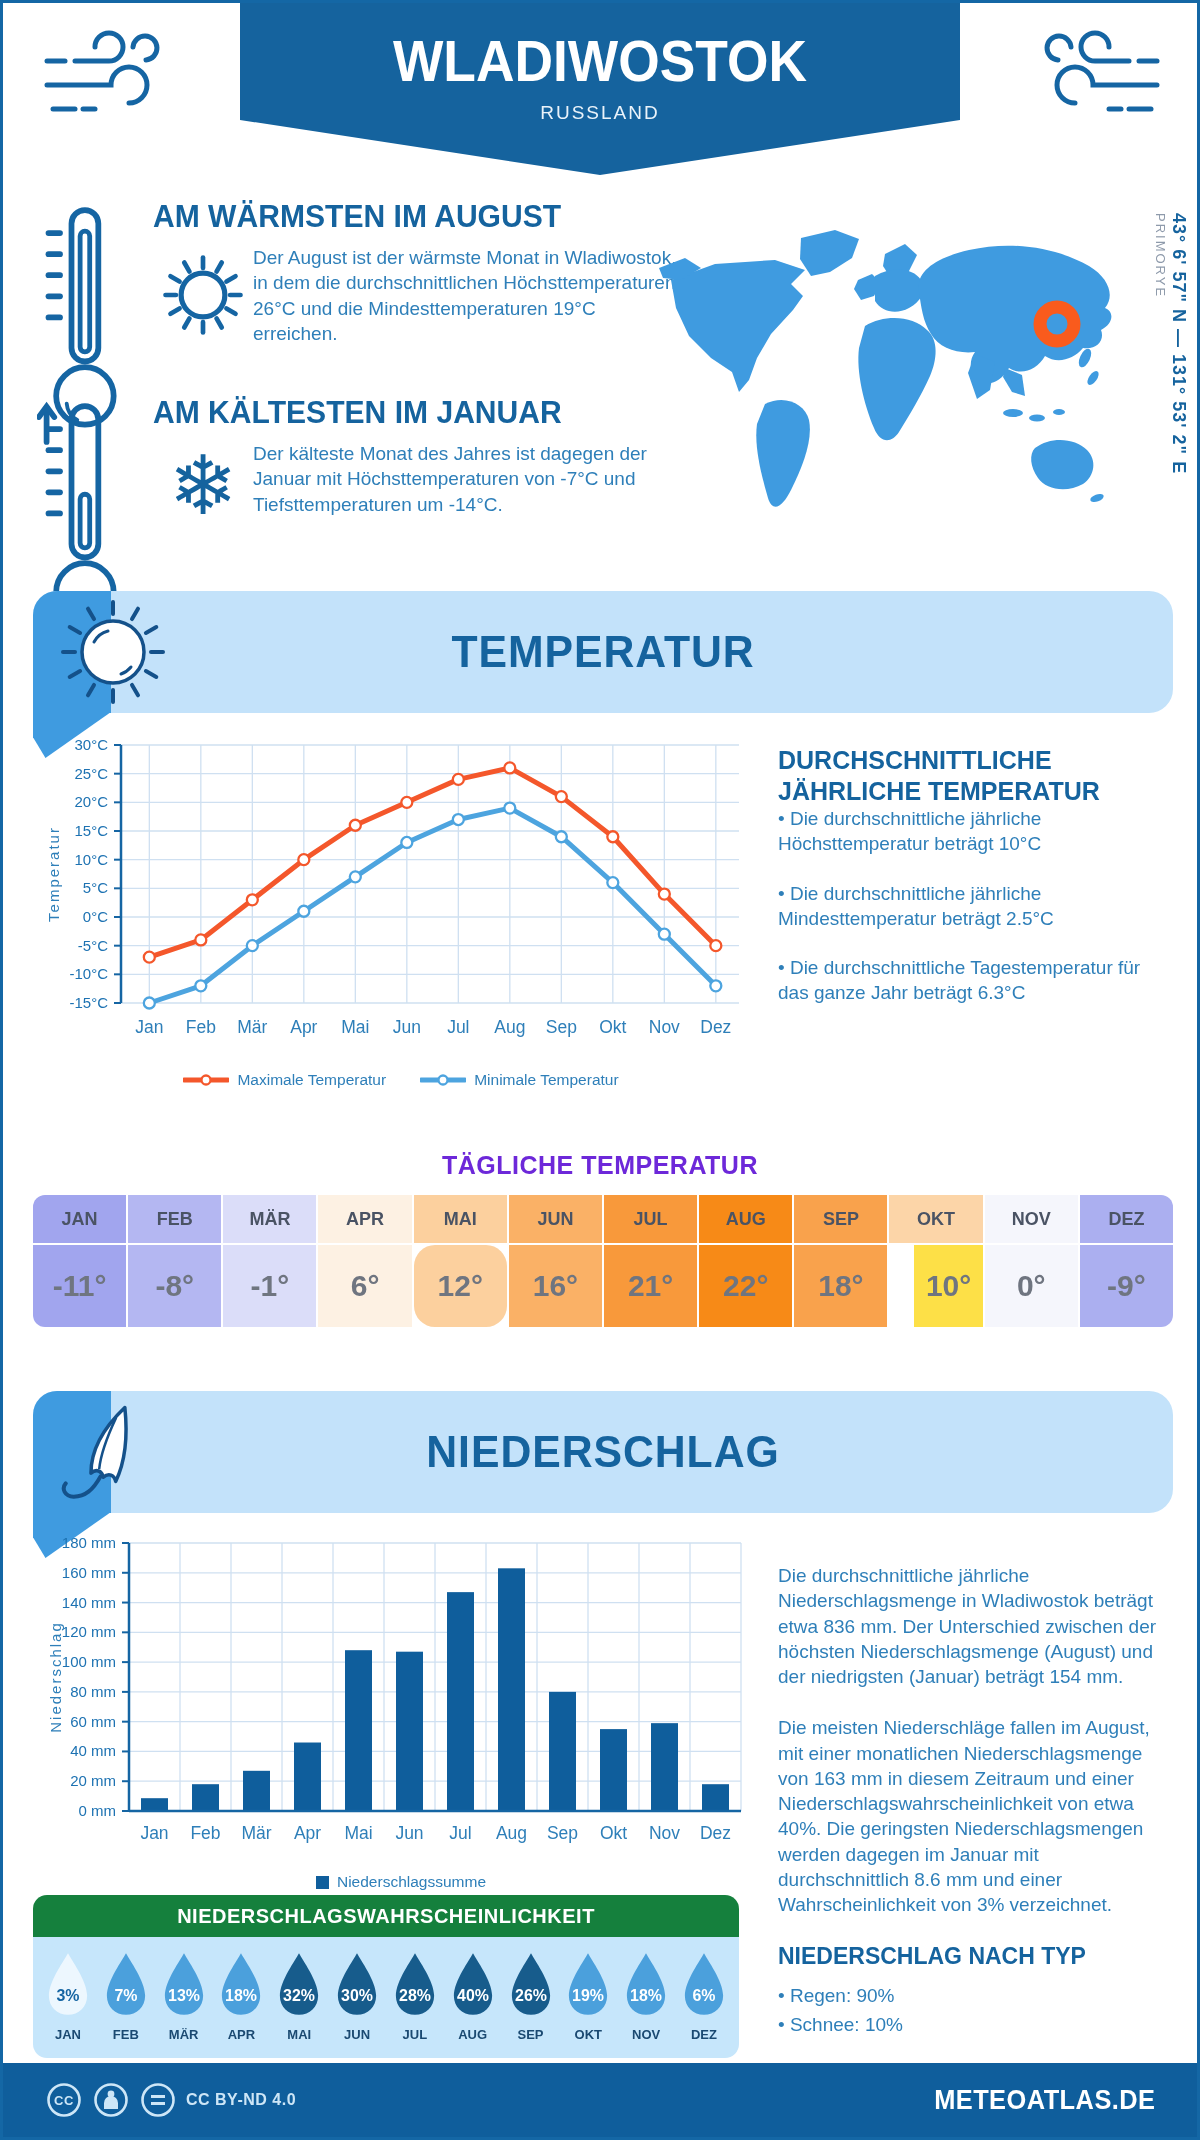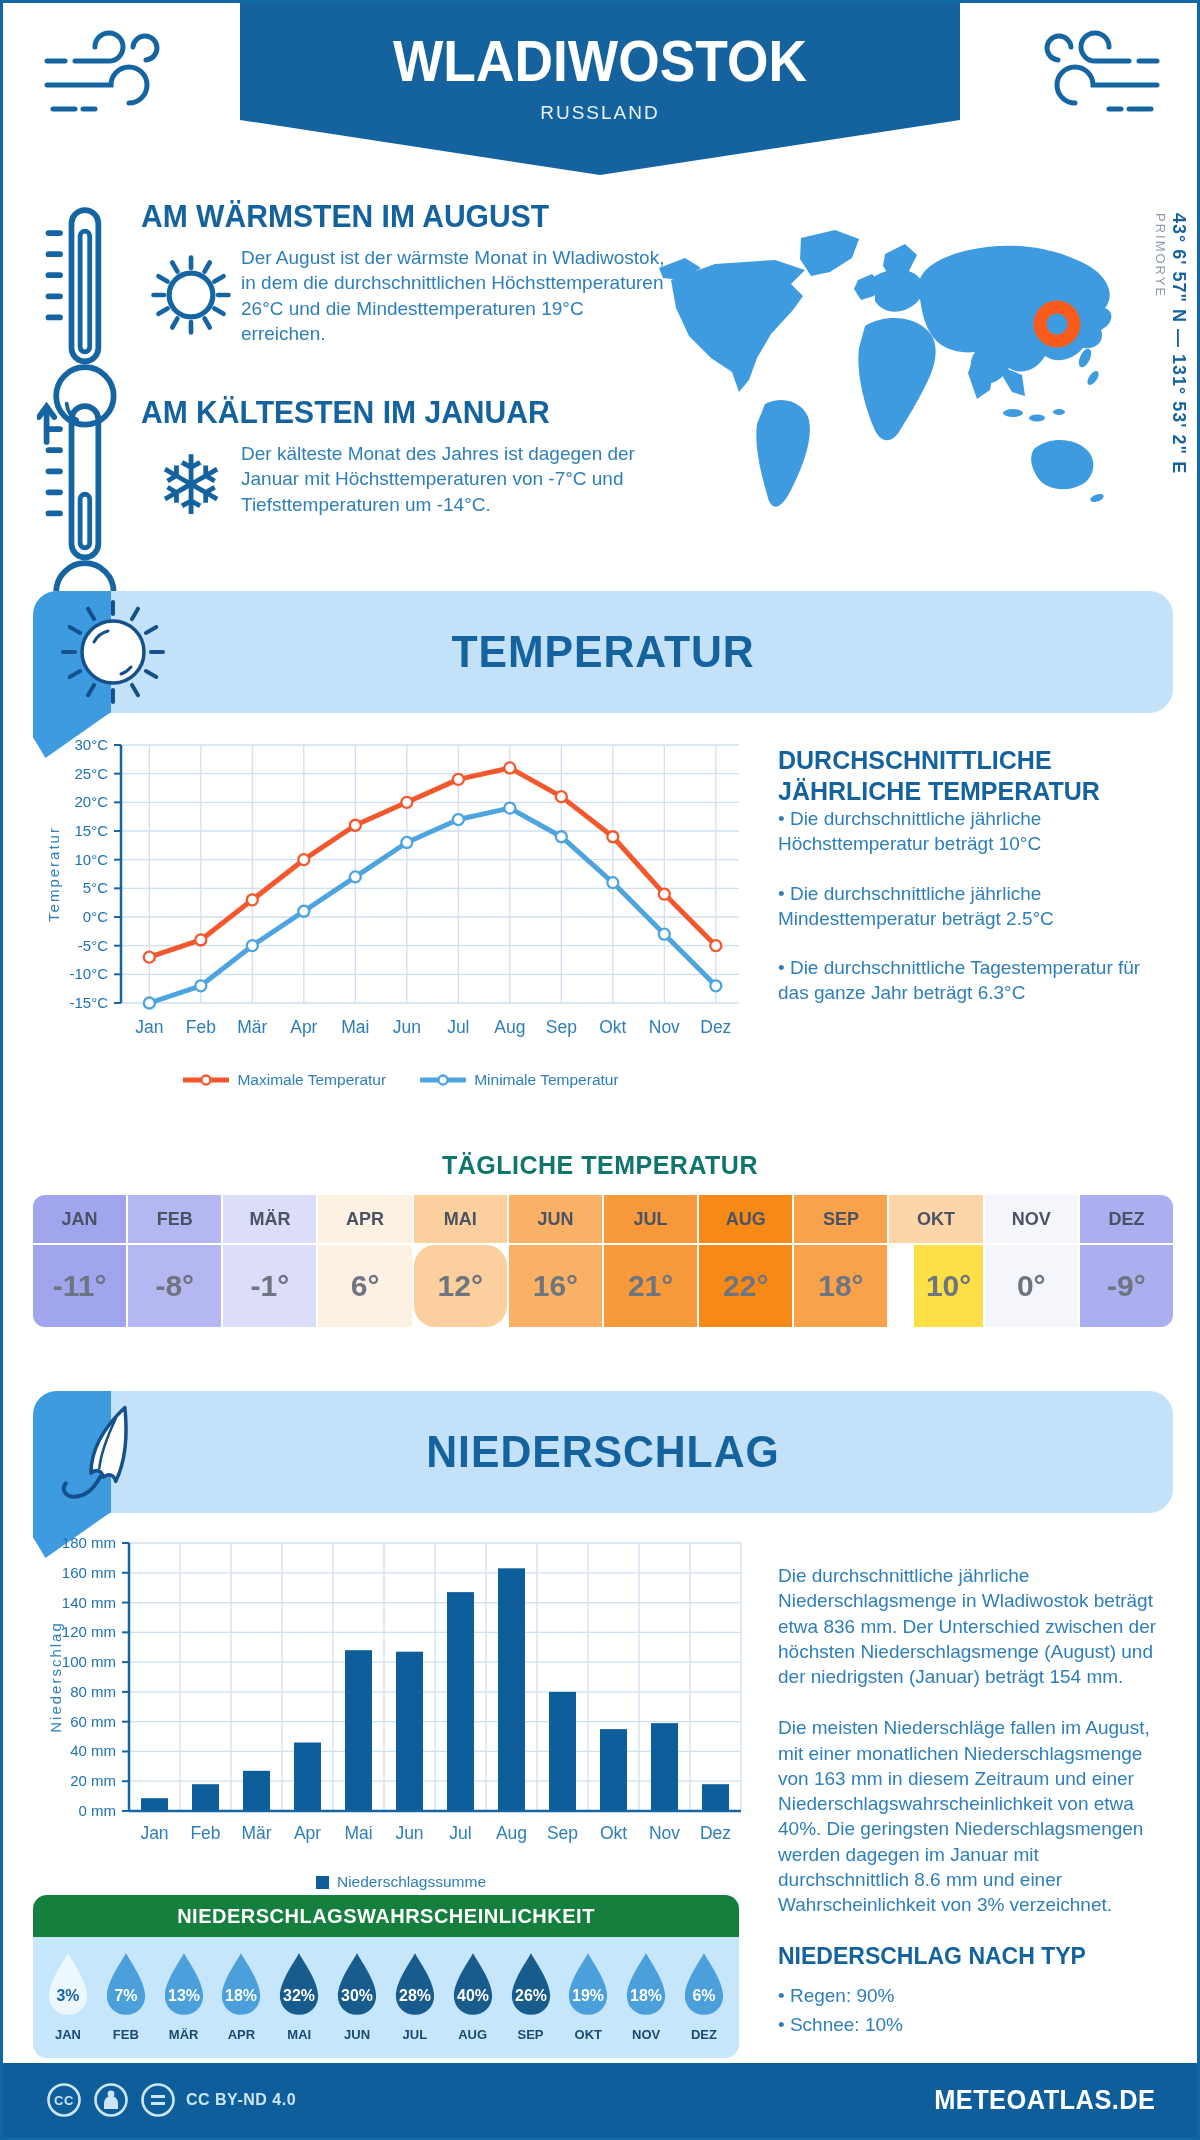--- a/index.html
+++ b/index.html
@@ -10,21 +10,21 @@
   
   .banner { position:absolute; left:237px; top:0; width:720px; height:172px; background:#15639E;
             clip-path:polygon(0 0,100% 0,100% 68%,50% 100%,0 68%); text-align:center; color:#fff; }
   .banner h1 { margin-top:24px; font-size:58px; font-weight:bold; letter-spacing:0;
                transform:scaleX(.92); transform-origin:center; white-space:nowrap; }
   .banner .sub { margin-top:8px; font-size:19px; letter-spacing:2px; color:#EAF3FA; }
   .wind { position:absolute; top:20px; }
   .wind.l { left:34px; } .wind.r { left:1012px; }
 
   
-  .highlight { position:absolute; left:34px; width:644px; display:flex; }
+  .highlight { position:absolute; left:34px; width:644px; display:flex;justify-content:space-between; }
   .hl-thermo { flex:0 0 92px; }
   .hl-body { margin-left:12px; }
   .hl-body h2 { font-size:31px; font-weight:bold; color:#15639E; letter-spacing:0;
                 transform:scaleX(.97); transform-origin:left; white-space:nowrap; margin-bottom:10px; }
   .hl-row { display:flex; align-items:flex-start; }
   .hl-ico { flex:0 0 100px; }
   .hl-row p { font-size:19px; line-height:1.33; color:#2E7FB9; width:428px; }
   .snow-glyph { font-family:"DejaVu Sans", sans-serif; font-size:82px; line-height:90px;
                 color:#15639E; text-align:center; width:100px; }
 
@@ -53,21 +53,21 @@
   
   .info { position:absolute; left:775px; width:392px; color:#2E7FB9; }
   .info h3 { font-size:25px; font-weight:bold; color:#15639E; line-height:1.22; }
   .info .bullet { font-size:19px; line-height:1.33; margin-bottom:24px; }
   .info p { font-size:19px; line-height:1.33; margin-bottom:26px; }
   .info h4 { font-size:23px; font-weight:bold; color:#15639E; margin-bottom:12px; }
   .info .tbullet { font-size:19px; line-height:1.5; }
 
   
   .daily-title { position:absolute; left:0; top:1148px; width:100%; text-align:center;
-                 font-size:25px; font-weight:bold; color:#0f766e; letter-spacing:.5px; }
+                 font-size:25px; font-weight:bold; color:#6d28d9; letter-spacing:.5px; }
   .daily { position:absolute; left:30px; top:1192px; width:1140px; border-radius:12px;
            overflow:hidden; background:#fff; }
   .daily .grid { display:grid; grid-template-columns:repeat(12,1fr); gap:2px; background:#fff; }
   .daily .grid + .grid { margin-top:2px; }
   .cell-m { height:48px; line-height:48px; text-align:center; font-size:18px; font-weight:bold; color:#4A5364; }
   .cell-v { height:82px; line-height:82px; text-align:center; font-size:30px; font-weight:bold; color:#6F7580; }
 
   
   .prob { position:absolute; left:30px; top:1892px; width:706px; border-radius:14px; overflow:hidden; }
   .prob-head { background:#15803d; color:#fff; text-align:center; font-size:20px; font-weight:bold;

